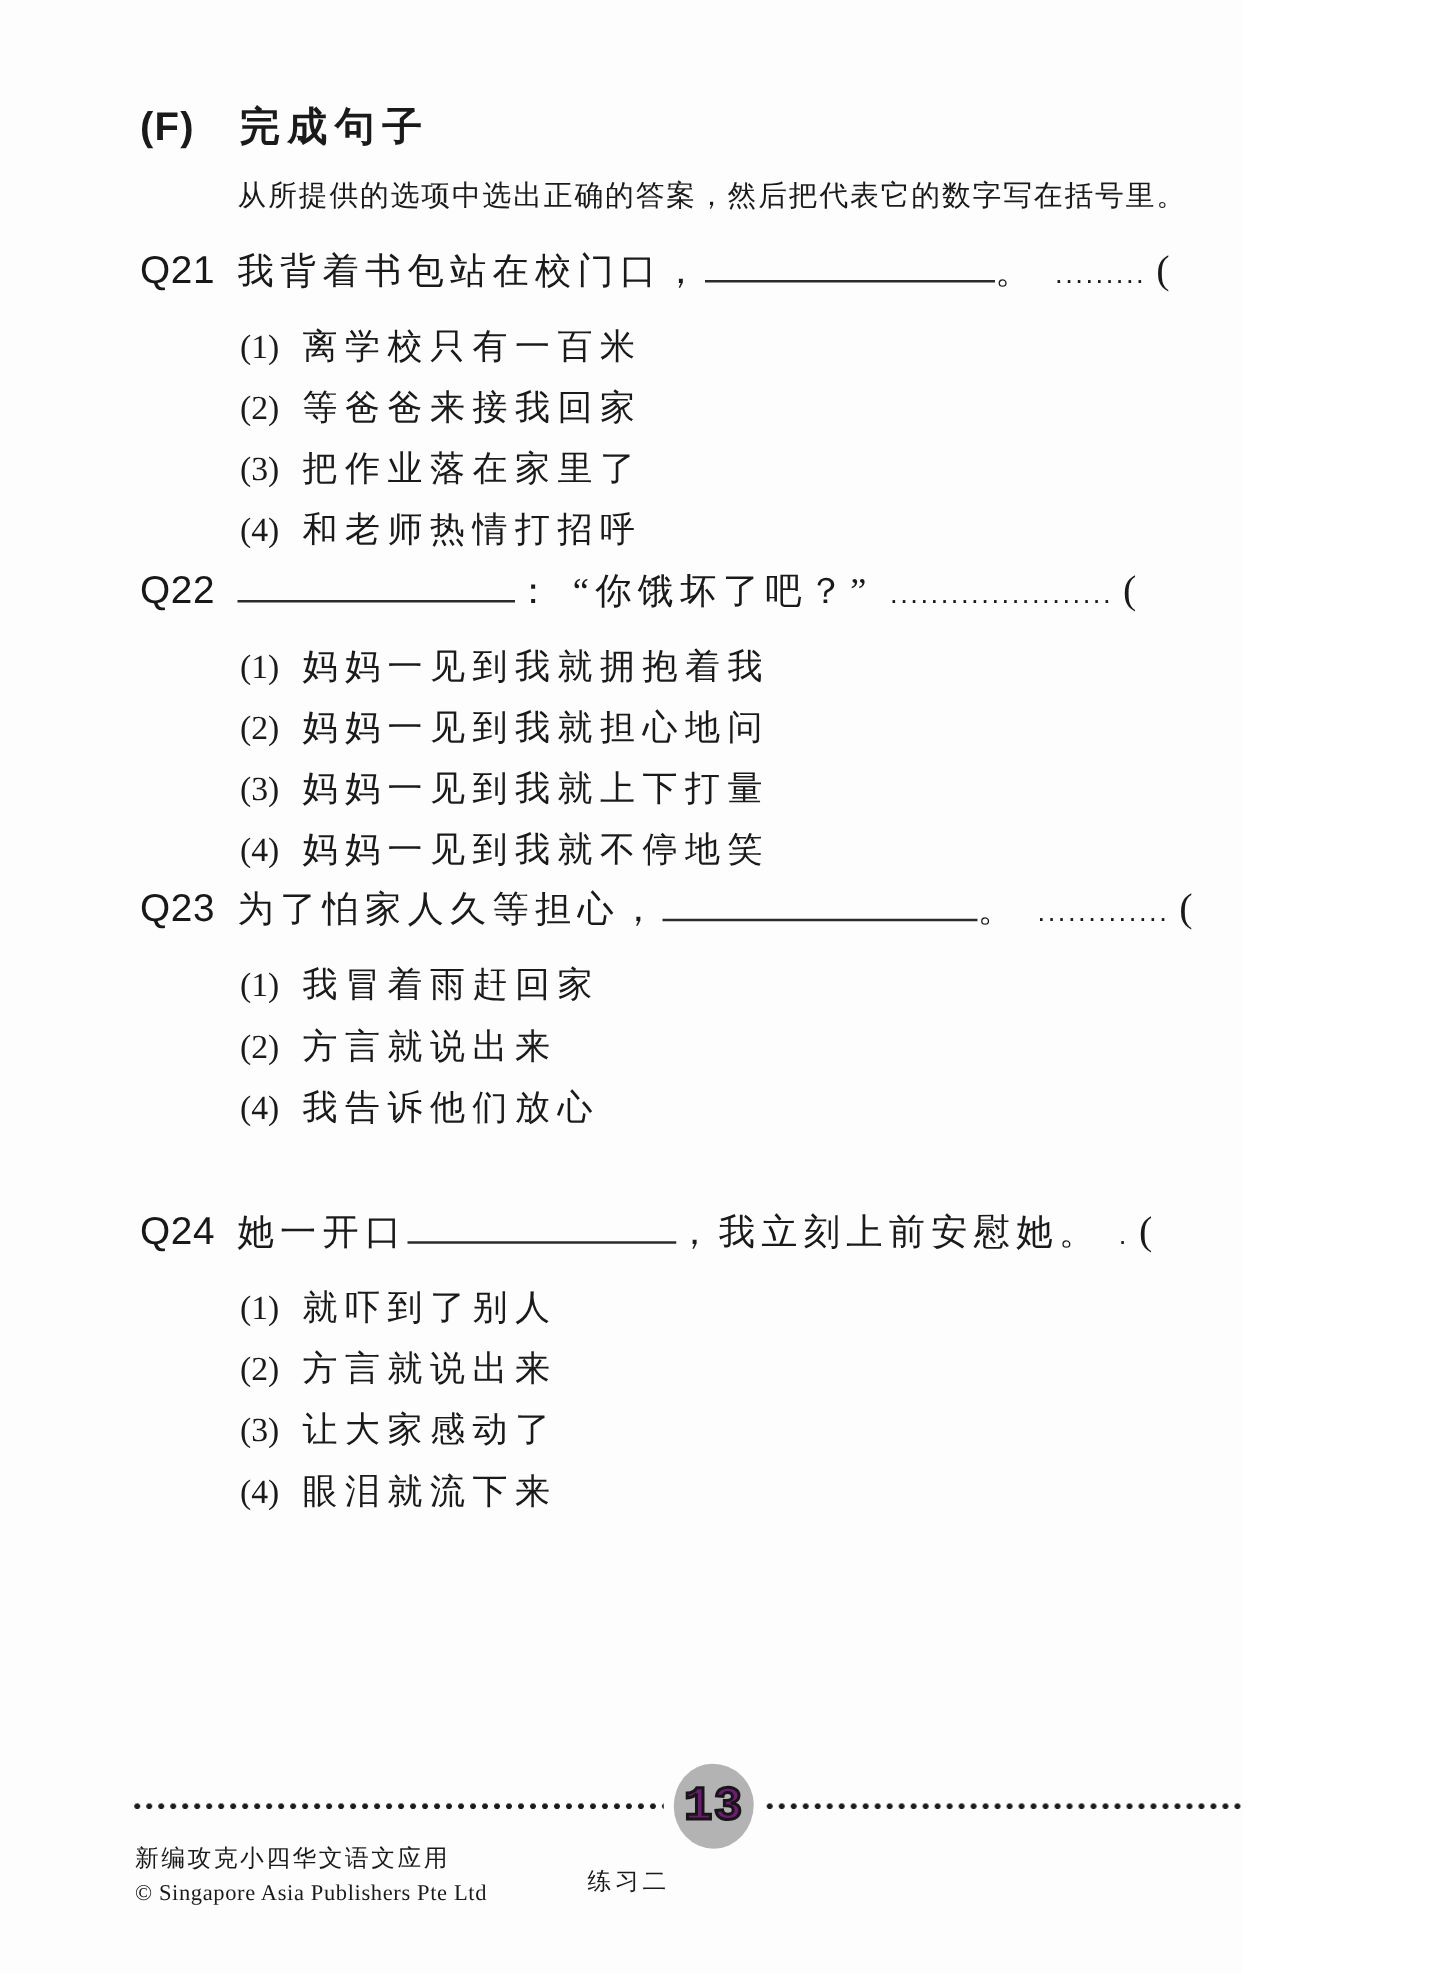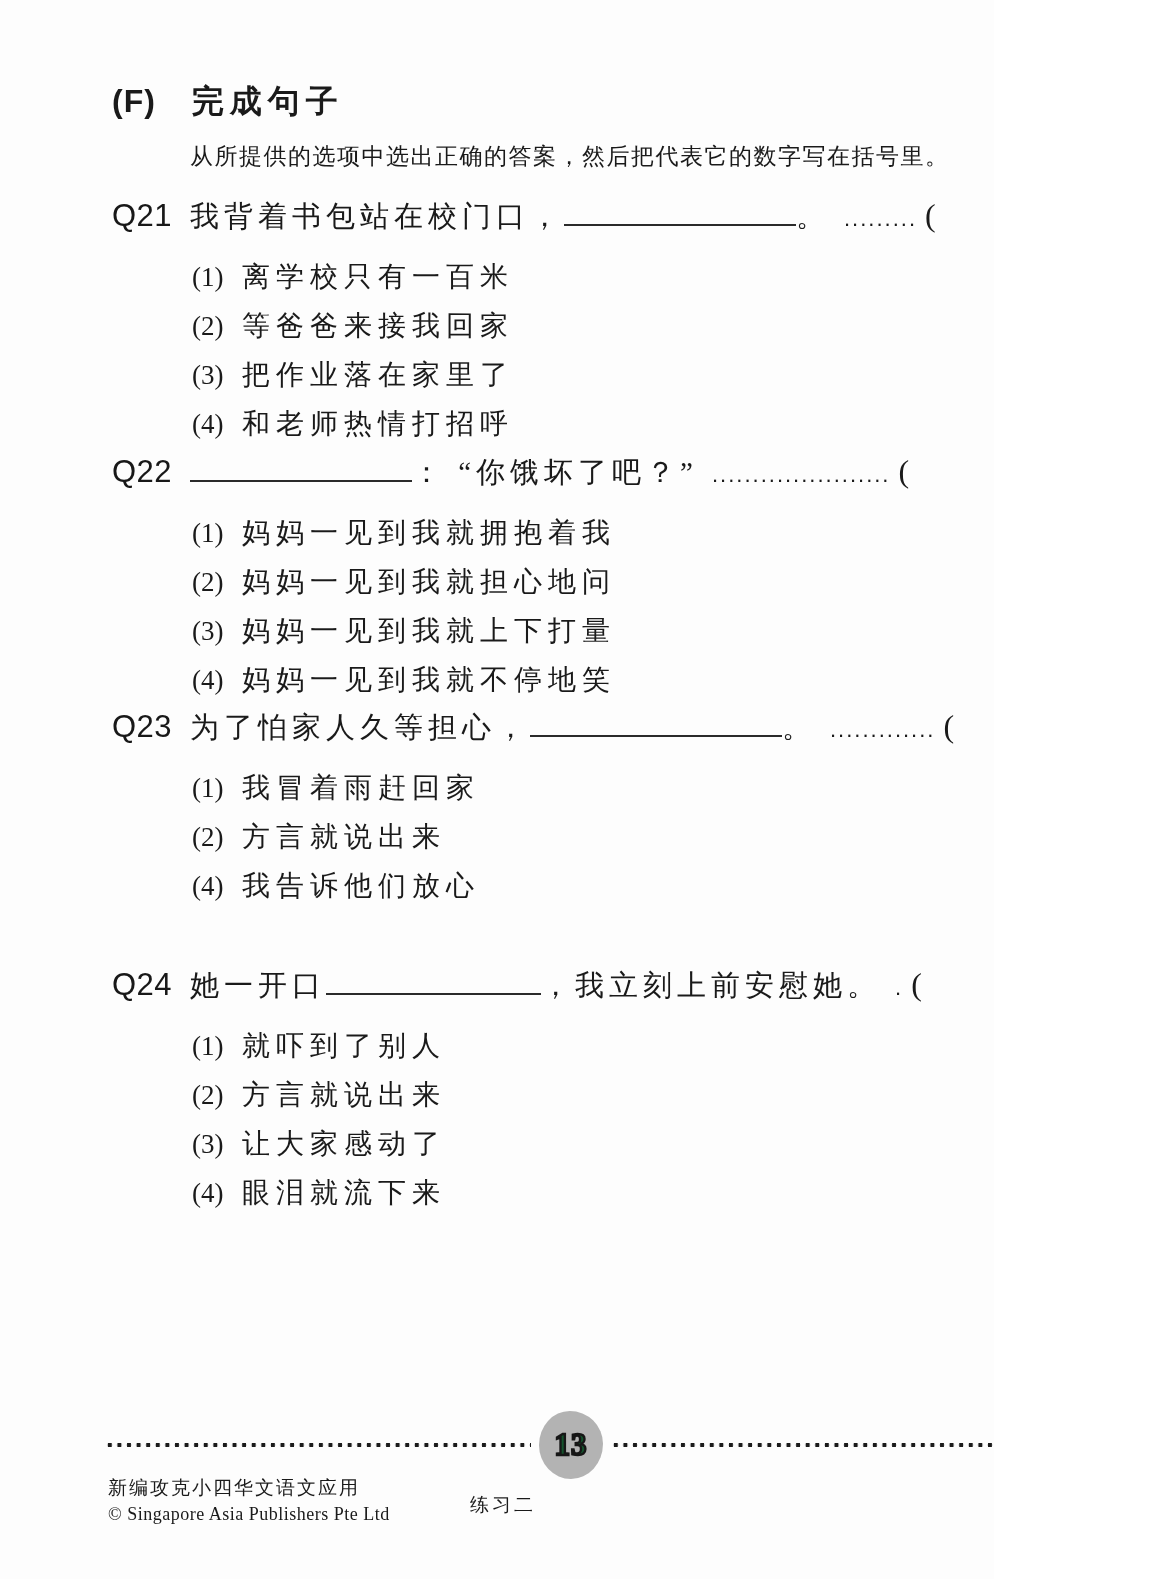--- a/index.html
+++ b/index.html
@@ -110,24 +110,24 @@
     height: 68px;
     margin: 0 8px;
     background: #b3b3b3;
     border-radius: 48% 52% 50% 50% / 50% 48% 52% 50%;
     display: flex;
     align-items: center;
     justify-content: center;
     flex: none;
   }
   .page-num {
-    font-family: Liberation Serif, serif;
+    font-family: Liberation Mono, monospace;
     font-weight: 700;
-    font-size: 31px;
-    color: #14532d;
+    font-size: 38px;
+    color: #701a75;
     -webkit-text-stroke: 2.4px #161616;
     letter-spacing: 1px;
   }
   .exercise-label {
     position: absolute;
     top: 1492px;
     left: 470px;
     width: 200px;
     font-size: 19px;
     letter-spacing: 3px;

